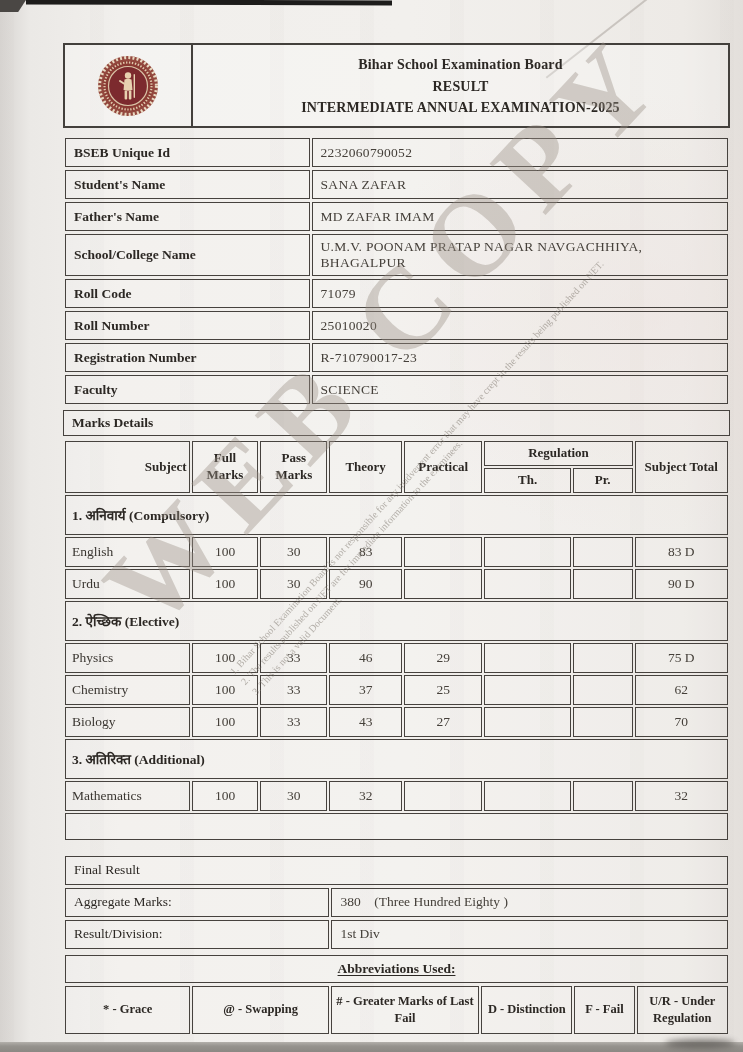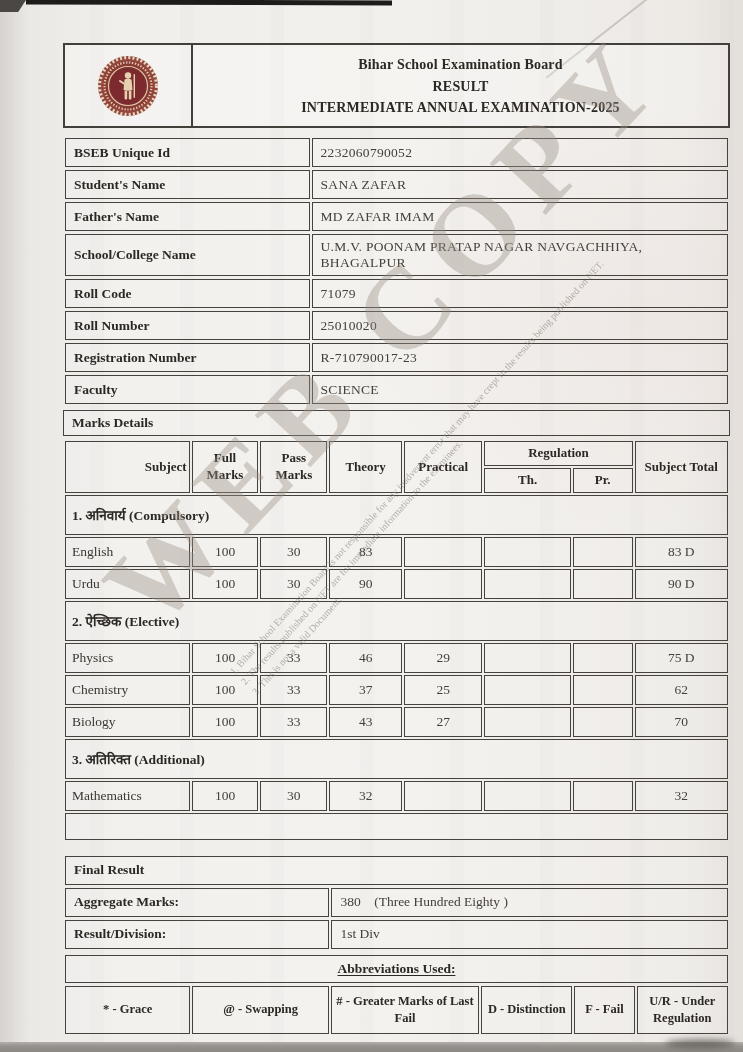--- a/index.html
+++ b/index.html
@@ -44,21 +44,21 @@
   .marks-table{border-spacing:2px;margin-top:3px;}
   .marks-table th{font-size:13px;font-weight:bold;padding:3px 2px;vertical-align:middle;line-height:1.3;}
   .marks-table td{font-size:13.5px;padding:4px 6px;height:20px;vertical-align:middle;color:#45403a;}
   .marks-table td.subj{color:#3a3631;text-align:left;}
   .marks-table td.num{text-align:center;}
   .marks-table td.sec{font-weight:bold;color:#2c2824;font-size:13.5px;padding:10px 6px;height:auto;}
   .marks-table td.spacer{height:17px;}
 
   .final-table{border-spacing:2px 3px;margin-top:11px;}
   .final-table td{font-size:13.5px;padding:4px 8px;height:19px;vertical-align:middle;}
-  .final-table td.lbl{font-weight:bold;margin-top:25px;}
+  .final-table td.lbl{font-weight:normal;margin-top:25px;}
   .final-table td.val{color:#45403a;white-space:pre-wrap;}
 
   .abbr-table{border-spacing:2px 3px;margin-top:0;}
   .abbr-table td{font-size:12.5px;font-weight:bold;text-align:center;vertical-align:middle;padding:4px 3px;}
   .abbr-table td.title-row{font-size:13.5px;height:18px;}
   .abbr-table .u{text-decoration:underline;text-underline-offset:2px;}
   .abbr-table td.item{height:38px;line-height:1.35;}
 
   
   .wm{

